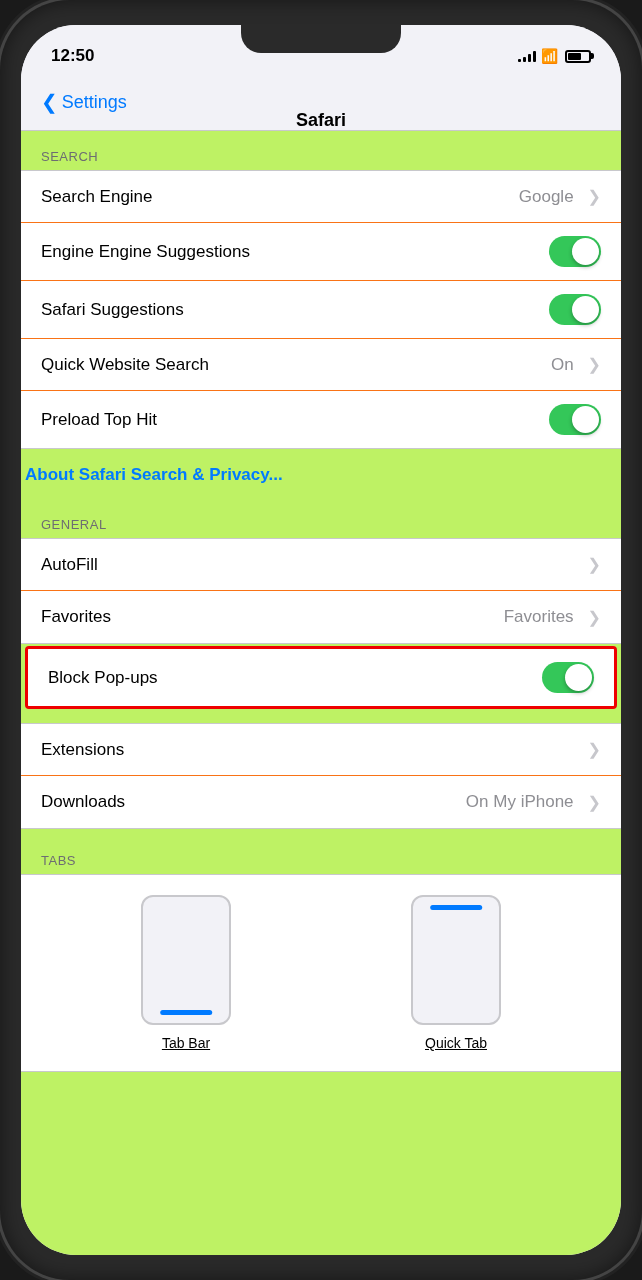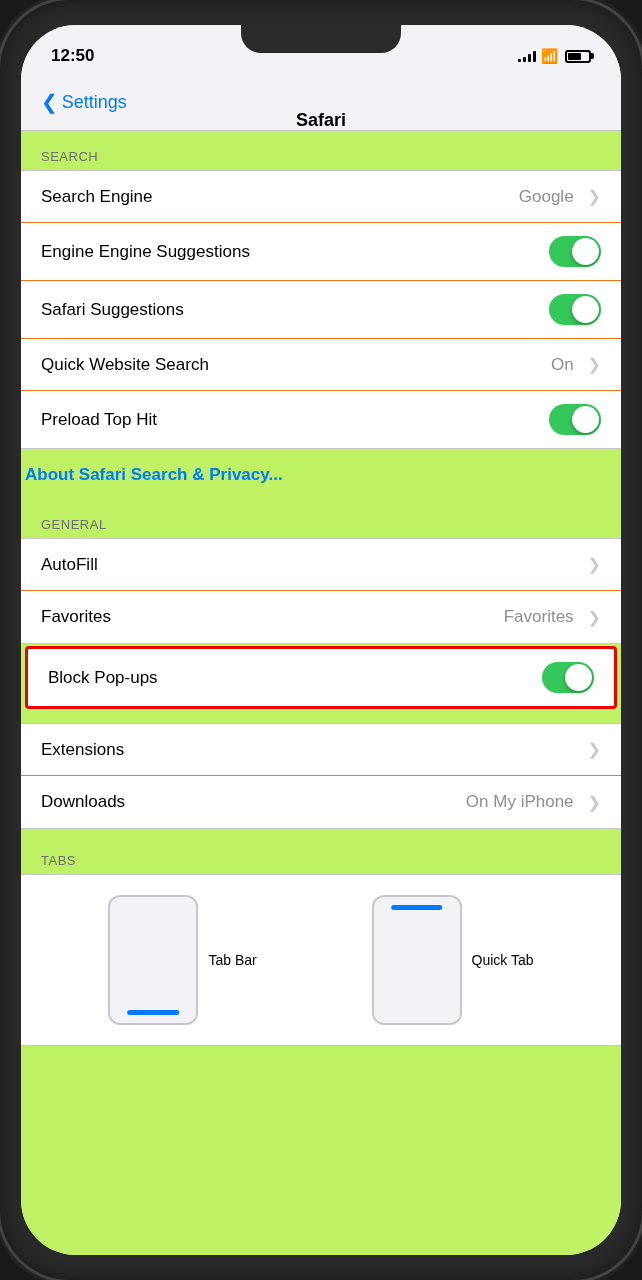--- a/index.html
+++ b/index.html
@@ -286,23 +286,24 @@
       display: flex;
       justify-content: space-around;
       padding: 20px 30px;
       background: #fff;
       border-top: 1px solid #c8c8cc;
       border-bottom: 1px solid #c8c8cc;
     }
 
     .tab-option {
       display: flex;
-      flex-direction: row;
+      flex-direction: column;
       align-items: center;
       gap: 10px;
+      text-decoration: underline;
     }
 
     .tab-phone-icon {
       width: 90px;
       height: 130px;
       border: 2px solid #c8c8cc;
       border-radius: 12px;
       background: #f2f2f7;
       position: relative;
       overflow: hidden;

